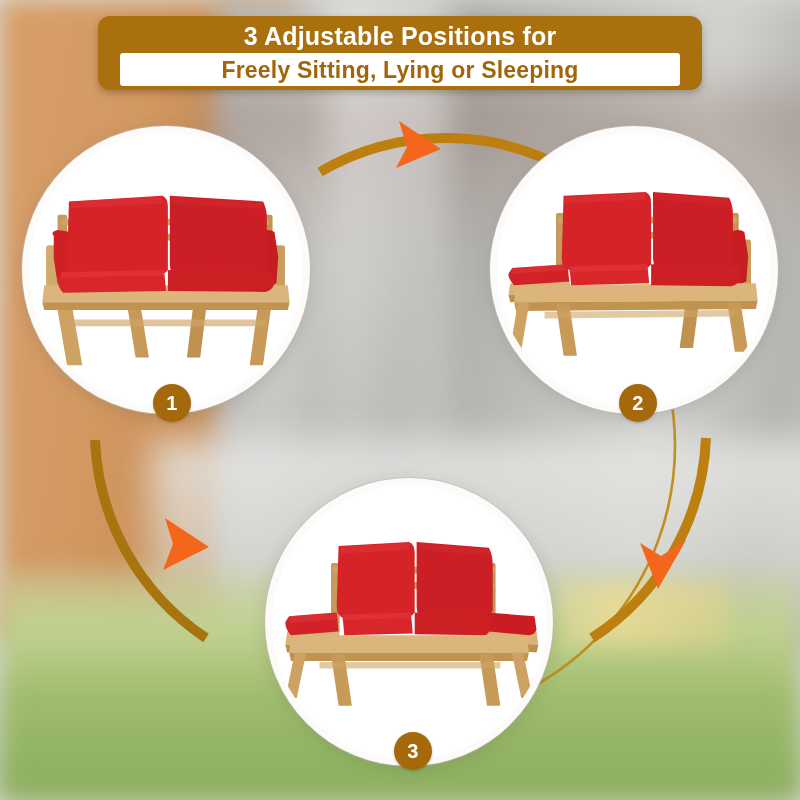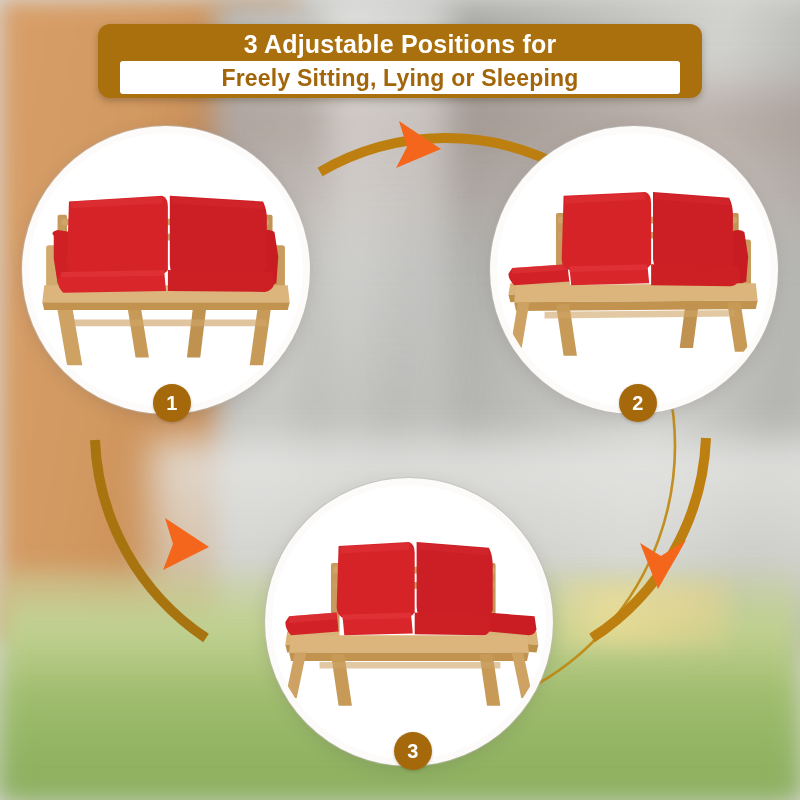--- a/index.html
+++ b/index.html
@@ -88,21 +88,21 @@
     color:#ffffff; font-size:20px; font-weight:bold;
     letter-spacing:.5px;
     box-shadow:0 1px 3px rgba(70,50,20,.28);
   }
   .badge-1 { left:153px; top:384px; }
   .badge-2 { left:619px; top:384px; }
   .badge-3 { left:394px; top:732px; }
 
   
   .banner {
-    position:absolute; left:98px; top:24px; width:604px; height:74px;
+    position:absolute; left:98px; top:16px; width:604px; height:74px;
     border-radius:12px;
     box-shadow:0 3px 7px rgba(60,40,10,.30);
     padding-top:5px;
   }
   .banner-line1 {
     text-align:center; color:#ffffff;
     font-size:25px; font-weight:bold; letter-spacing:.2px;
     line-height:30px;
   }
   .banner-line2-box {

